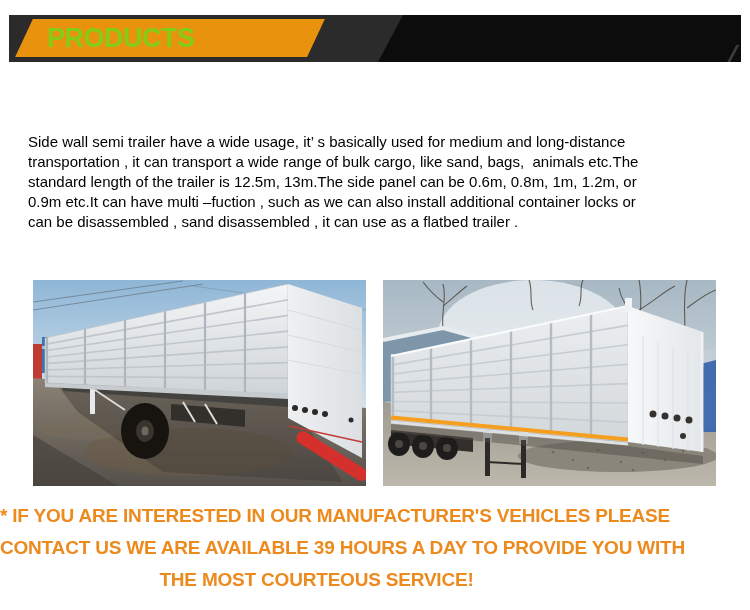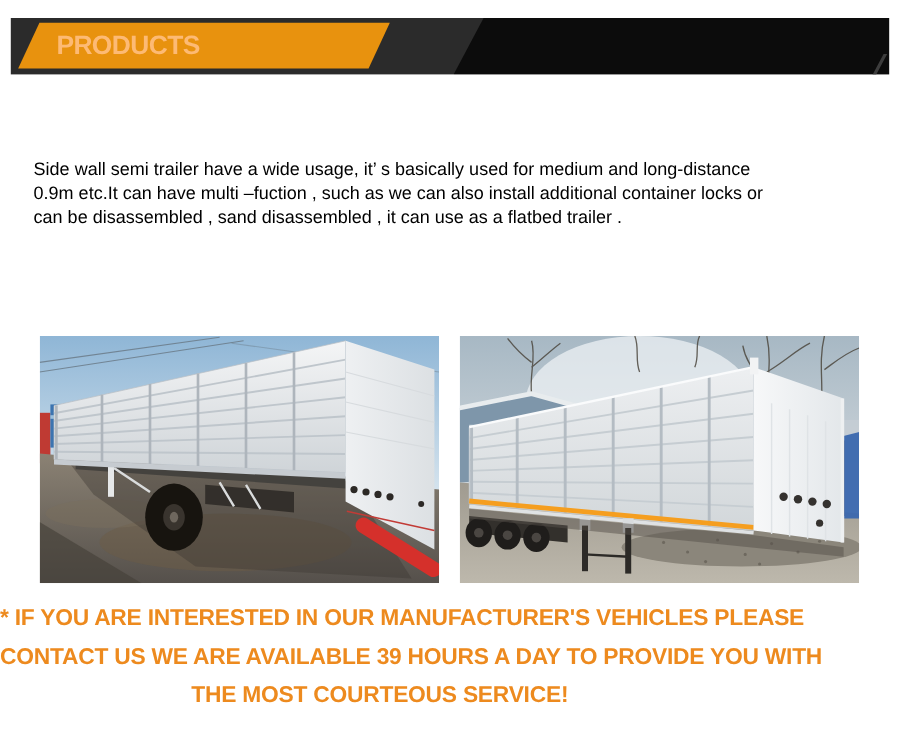--- a/index.html
+++ b/index.html
@@ -8,21 +8,21 @@
 
   
   .banner{position:absolute;left:9px;top:15px;width:732px;height:47px;background:#2B2B2B;overflow:hidden;}
   .banner-right{position:absolute;inset:0;background:#0C0C0C;
                 clip-path:polygon(394px 0,100% 0,100% 100%,369px 100%);}
   .banner-notch{position:absolute;right:7px;bottom:-3px;width:3px;height:20px;background:#4A4A4A;
                 transform:skewX(-28deg);opacity:.8;}
   .banner-accent{position:absolute;left:15px;top:4px;width:292px;height:38px;background:#E8920E;
                  transform:skewX(-25deg);}
   .banner-title{position:absolute;left:38px;top:4px;height:38px;line-height:38px;margin:0;
-                font-size:22px;font-weight:bold;letter-spacing:-0.5px;color:#fdba74;text-align:right;}
+                font-size:27px;font-weight:bold;letter-spacing:-0.5px;color:#84cc16;text-align:right;}
 
   
   .intro{position:absolute;left:28px;top:132px;margin:0;color:#000000;
          font-size:15px;line-height:20px;}
   .intro-line{display:block;white-space:pre;}
 
   
   .photo{position:absolute;top:280px;width:333px;height:206px;margin:0;overflow:hidden;}
   .photo-left{left:33px;}
   .photo-right{left:383px;}
@@ -40,20 +40,22 @@
 
   <header class="banner">
     <div class="banner-right"></div>
     <div class="banner-accent"></div>
     <h1 class="banner-title">PRODUCTS</h1>
     <div class="banner-notch"></div>
   </header>
 
   <p class="intro">
     <span class="intro-line">Side wall semi trailer have a wide usage, it’ s basically used for medium and long-distance</span>
+    <span class="intro-line">transportation , it can transport a wide range of bulk cargo, like sand, bags,  animals etc.The</span>
+    <span class="intro-line">standard length of the trailer is 12.5m, 13m.The side panel can be 0.6m, 0.8m, 1m, 1.2m, or</span>
     <span class="intro-line">0.9m etc.It can have multi –fuction , such as we can also install additional container locks or</span>
     <span class="intro-line">can be disassembled , sand disassembled , it can use as a flatbed trailer .</span>
   </p>
 
   <figure class="photo photo-left">
     <svg viewBox="0 0 333 206" preserveAspectRatio="none">
       <defs>
         <linearGradient id="skyL" x1="0" y1="0" x2="0" y2="1">
           <stop offset="0" stop-color="#8FB6D6"></stop>
             <stop offset="1" stop-color="#D6E4EE"></stop>

